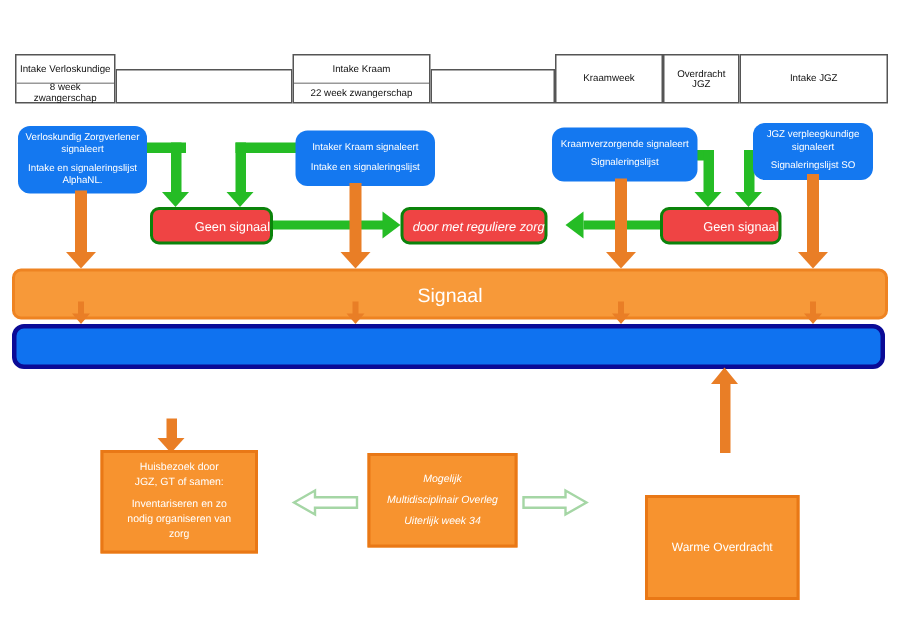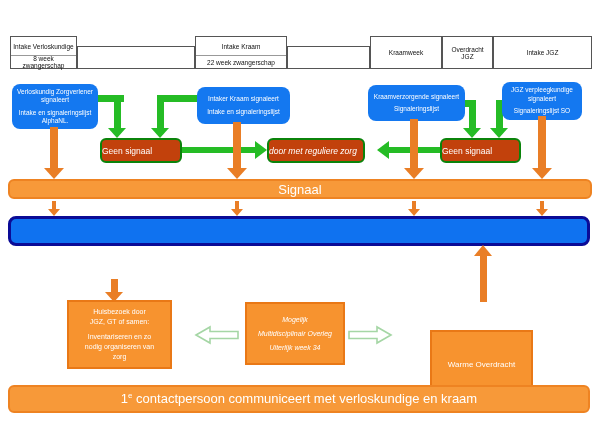--- a/index.html
+++ b/index.html
@@ -30,22 +30,22 @@
   
   .bluebox{
     background:#1478f0;border-radius:8px;color:#fff;text-align:center;
     display:flex;flex-direction:column;align-items:center;justify-content:center;
     font-size:6.5px;line-height:1.3;padding:3px 4px;
   }
   .bluebox .l1{margin-bottom:4px;}
 
   
   .greenbox{
-    background:#c2410c;border:2px solid #0b830b;border-radius:6px;color:#fff;
-    display:flex;align-items:center;justify-content:flex-start;font-size:8.5px;
+    background:#ef4444;border:2px solid #0b830b;border-radius:6px;color:#fff;
+    display:flex;align-items:center;justify-content:flex-end;font-size:8.5px;
   }
   .it{font-style:italic;}
 
   
   .gseg{background:#25bc25;}
   .ghead-down{width:0;height:0;border-left:9px solid transparent;border-right:9px solid transparent;border-top:10px solid #25bc25;}
   .ghead-right{width:0;height:0;border-top:9px solid transparent;border-bottom:9px solid transparent;border-left:12px solid #25bc25;}
   .ghead-left{width:0;height:0;border-top:9px solid transparent;border-bottom:9px solid transparent;border-right:12px solid #25bc25;}
 
   
@@ -164,21 +164,21 @@
 
   <div class="abs oseg" style="left:233px;top:122px;width:8px;height:47px;"></div>
   <div class="abs ohead-down-big" style="left:227px;top:168px;"></div>
 
   <div class="abs oseg" style="left:410px;top:119px;width:8px;height:50px;"></div>
   <div class="abs ohead-down-big" style="left:404px;top:168px;"></div>
 
   <div class="abs oseg" style="left:538px;top:116px;width:8px;height:53px;"></div>
   <div class="abs ohead-down-big" style="left:532px;top:168px;"></div>
 
-  <div class="abs obar" style="left:8px;top:179px;width:584px;height:20px;">
+  <div class="abs obar" style="left:8px;top:179px;width:584px;height:34px;">
     <span>Signaal</span>
   </div>
 
   <div class="abs oseg" style="left:52px;top:201px;width:4px;height:9px;"></div>
   <div class="abs ohead-down-sm" style="left:48px;top:209px;"></div>
   <div class="abs oseg" style="left:235px;top:201px;width:4px;height:9px;"></div>
   <div class="abs ohead-down-sm" style="left:231px;top:209px;"></div>
   <div class="abs oseg" style="left:412px;top:201px;width:4px;height:9px;"></div>
   <div class="abs ohead-down-sm" style="left:408px;top:209px;"></div>
   <div class="abs oseg" style="left:540px;top:201px;width:4px;height:9px;"></div>
@@ -210,17 +210,14 @@
     <div>Warme Overdracht</div>
   </div>
 
   <svg class="abs" style="left:194px;top:325px;" width="46" height="20" viewBox="0 0 46 20">
     <polygon points="2,10 16,2 16,6.5 44,6.5 44,13.5 16,13.5 16,18" fill="#ffffff" stroke="#a5d6a5" stroke-width="1.6"></polygon>
   </svg>
   <svg class="abs" style="left:347px;top:325px;" width="46" height="20" viewBox="0 0 46 20">
     <polygon points="44,10 30,2 30,6.5 2,6.5 2,13.5 30,13.5 30,18" fill="#ffffff" stroke="#a5d6a5" stroke-width="1.6"></polygon>
   </svg>
 
-  <div class="abs obar" style="left:8px;top:385px;width:582px;height:28px;">
-    <span><span>1</span><sup>e</sup><span> contactpersoon communiceert met verloskundige en kraam</span></span>
-  </div>
 
 </div>
 
 </body></html>

